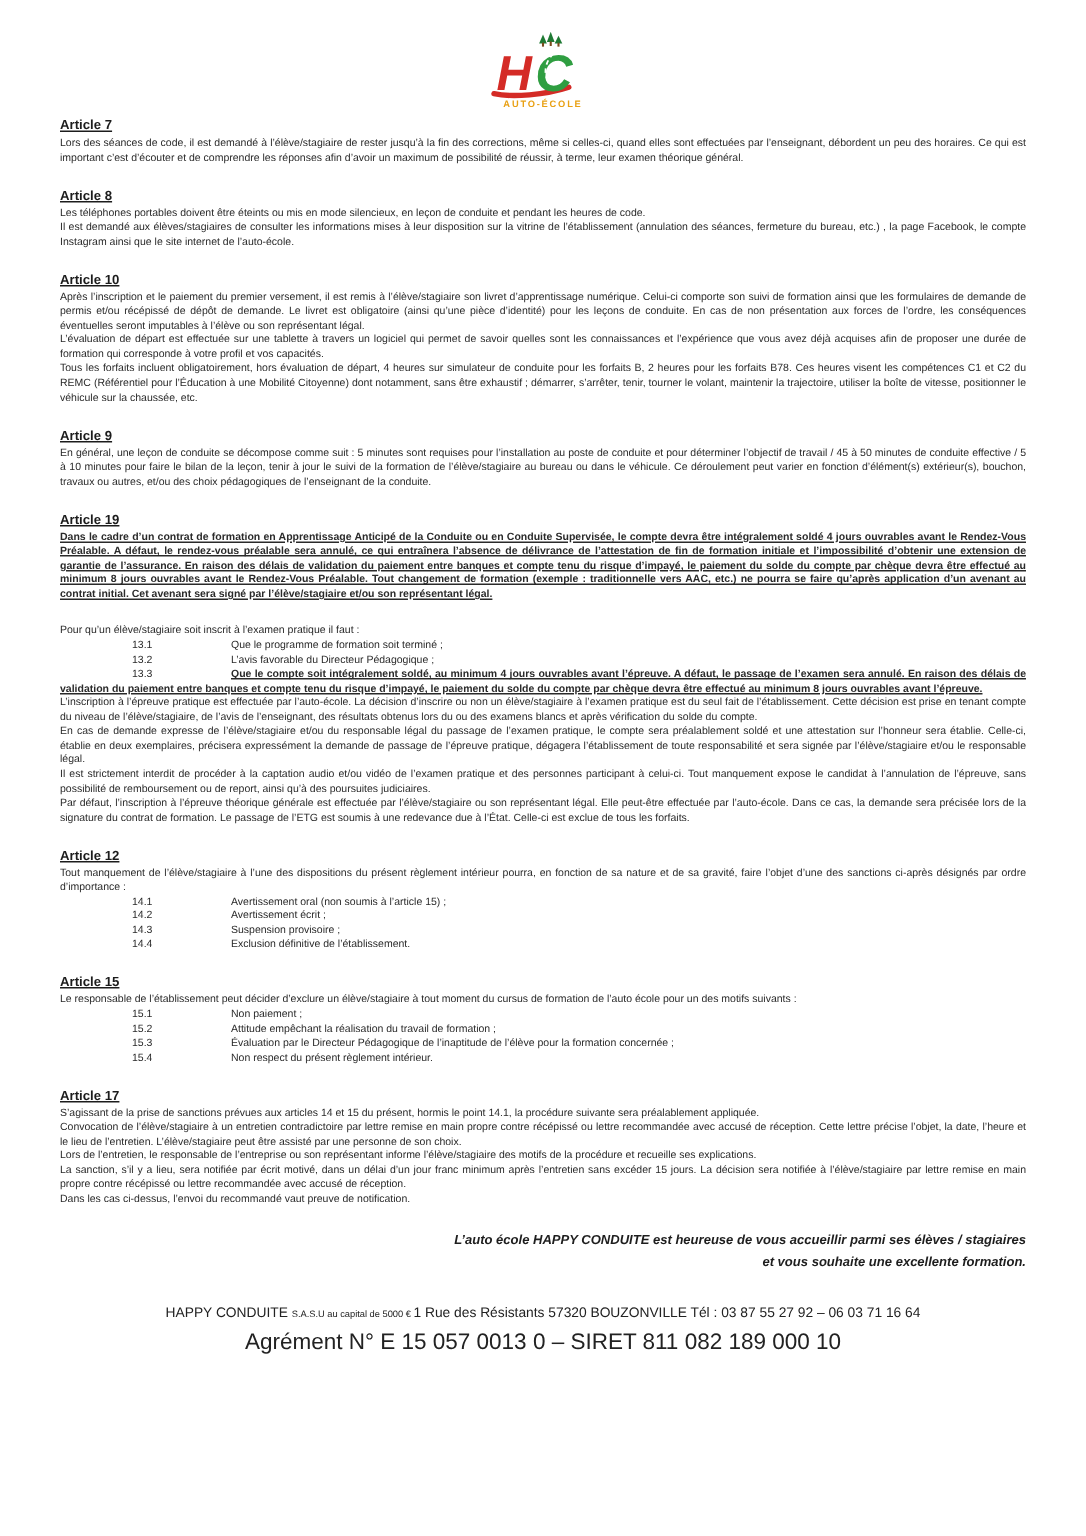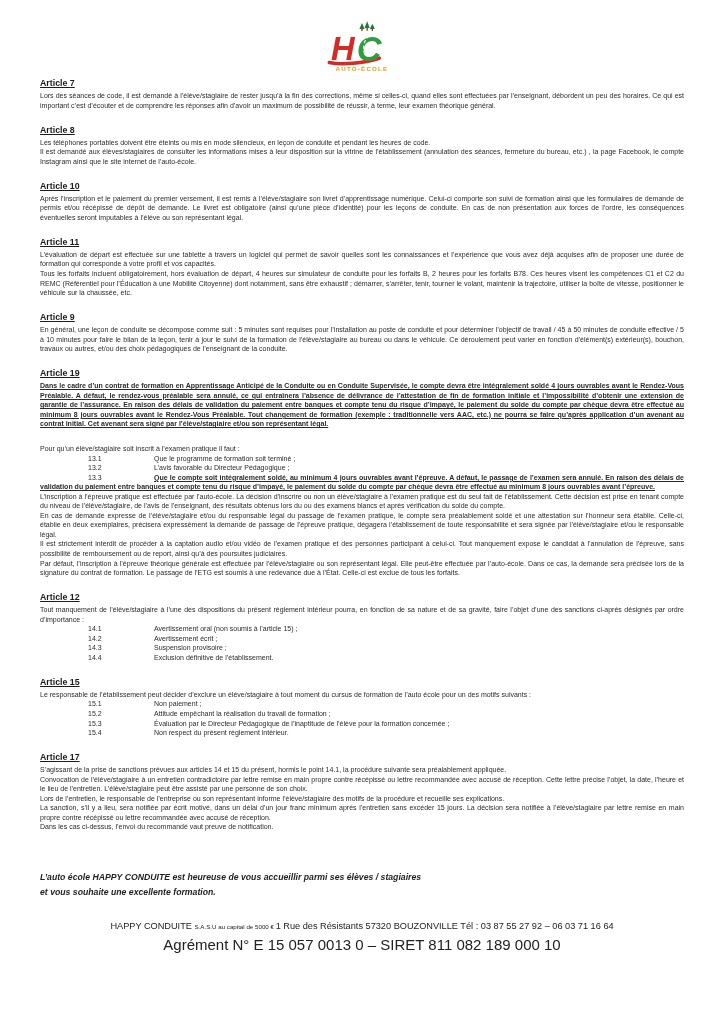--- a/index.html
+++ b/index.html
@@ -23,21 +23,21 @@
     font-size:7px;line-height:9.55px;margin:0;text-align:justify;
     color:#2a2a2a;
   }
   p.bu{font-weight:bold;text-decoration:underline;}
   p.intro{margin-top:15px;text-align:left;}
   p.li{text-align:left;}
   p.li .num{display:inline-block;padding-left:48px;width:66px;}
   p.li.wrap{text-align:justify;}
   
   .closing{
-    margin-top:38px;text-align:left;font-weight:bold;font-style:italic;
+    margin-top:15px;text-align:right;font-weight:bold;font-style:italic;
     font-size:8.7px;line-height:15px;color:#1e1e1e;
   }
   
   .footer{margin-top:20px;text-align:center;color:#222;}
   .footer .l1{font-size:9.2px;line-height:12px;}
   .footer .legal{font-size:6.2px;}
   .footer .l2{font-size:15px;line-height:12px;margin-top:6px;}
 </style>
 </head>
 <body>
@@ -83,21 +83,20 @@
   <section>
     <p class="body">Il est demandé aux élèves/stagiaires de consulter les informations mises à leur disposition sur la vitrine de l’établissement (annulation des séances, fermeture du bureau, etc.) , la page Facebook, le compte Instagram ainsi que le site internet de l’auto-école.</p>
   </section>
 
   <section>
     <h2 class="art">Article 10</h2>
     <p class="body">Après l’inscription et le paiement du premier versement, il est remis à l’élève/stagiaire son livret d’apprentissage numérique. Celui-ci comporte son suivi de formation ainsi que les formulaires de demande de permis et/ou récépissé de dépôt de demande. Le livret est obligatoire (ainsi qu’une pièce d’identité) pour les leçons de conduite. En cas de non présentation aux forces de l’ordre, les conséquences éventuelles seront imputables à l’élève ou son représentant légal.</p>
   </section>
 
   <section>
-    <h2 class="art">Article 11</h2>
     <p class="body">L’évaluation de départ est effectuée sur une tablette à travers un logiciel qui permet de savoir quelles sont les connaissances et l’expérience que vous avez déjà acquises afin de proposer une durée de formation qui corresponde à votre profil et vos capacités.</p>
     <p class="body">Tous les forfaits incluent obligatoirement, hors évaluation de départ, 4 heures sur simulateur de conduite pour les forfaits B, 2 heures pour les forfaits B78. Ces heures visent les compétences C1 et C2 du REMC (Référentiel pour l’Éducation à une Mobilité Citoyenne) dont notamment, sans être exhaustif ; démarrer, s’arrêter, tenir, tourner le volant, maintenir la trajectoire, utiliser la boîte de vitesse, positionner le véhicule sur la chaussée, etc.</p>
   </section>
 
   <section>
     <h2 class="art">Article 9</h2>
     <p class="body">En général, une leçon de conduite se décompose comme suit : 5 minutes sont requises pour l’installation au poste de conduite et pour déterminer l’objectif de travail / 45 à 50 minutes de conduite effective / 5 à 10 minutes pour faire le bilan de la leçon, tenir à jour le suivi de la formation de l’élève/stagiaire au bureau ou dans le véhicule. Ce déroulement peut varier en fonction d’élément(s) extérieur(s), bouchon, travaux ou autres, et/ou des choix pédagogiques de l’enseignant de la conduite.</p>
   </section>
 
   <section>

